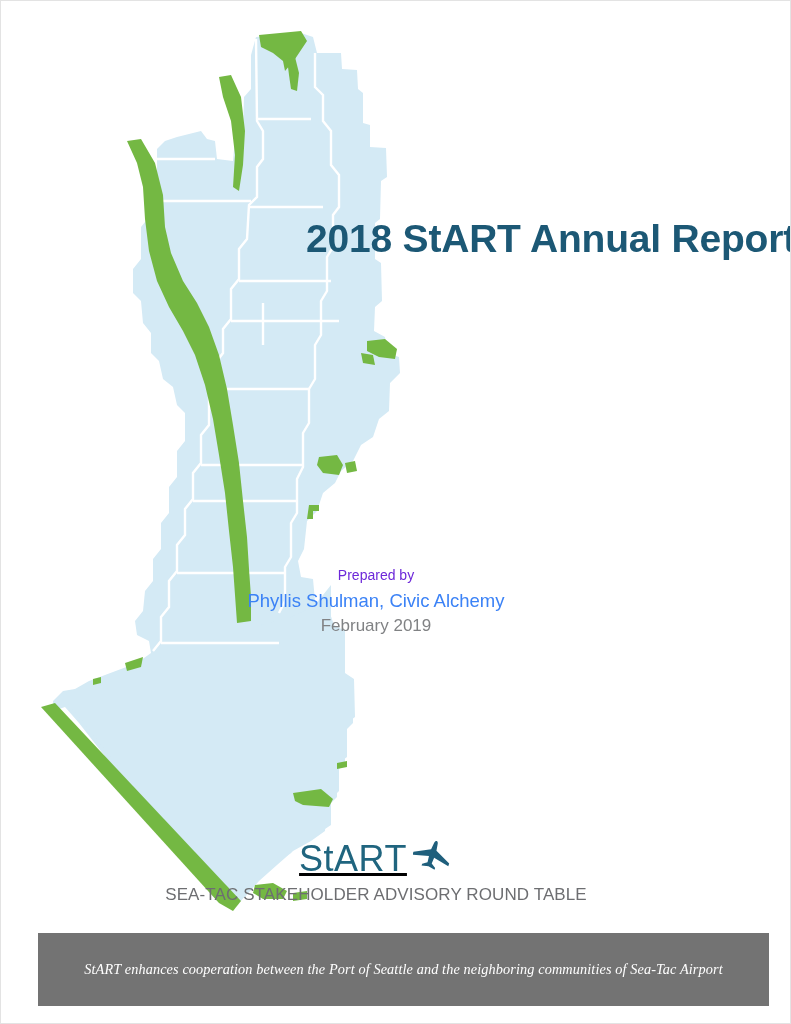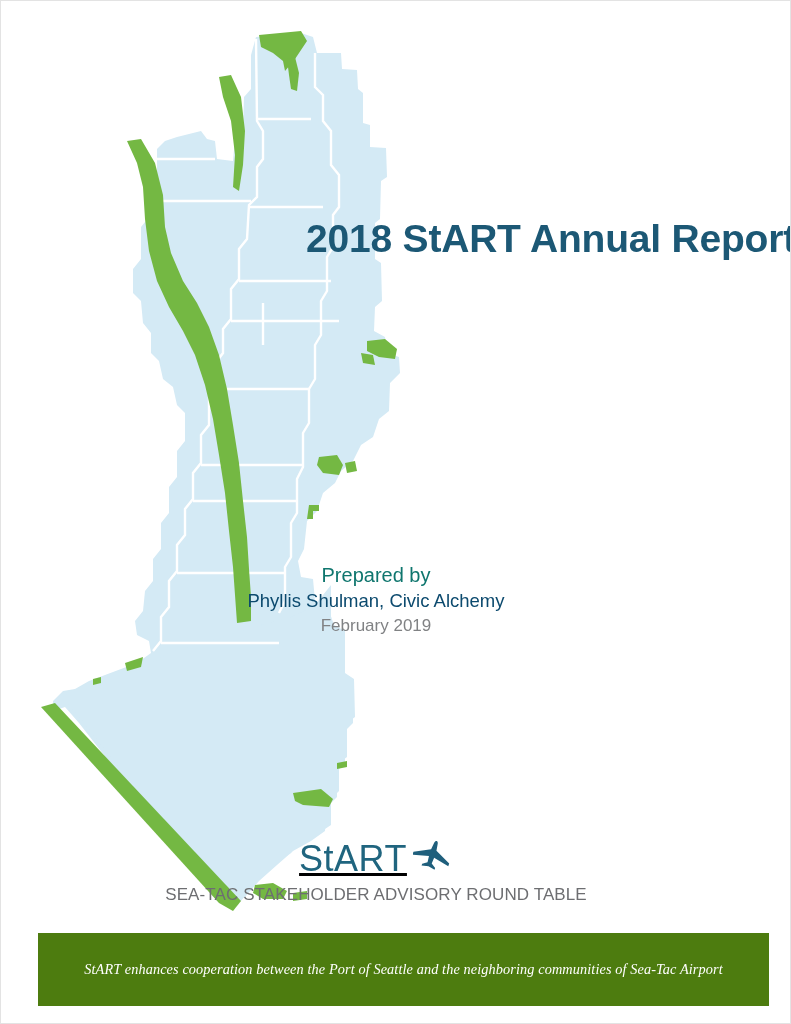--- a/index.html
+++ b/index.html
@@ -58,28 +58,28 @@
     padding-right: 25px;
     box-sizing: border-box;
     text-align: center;
   }
   .byline-inner {
     display: inline-block;
     text-align: center;
     width: 500px;
   }
   .prepared-by {
-    font-size: 20px;
-    color: #0f766e;
+    font-size: 14px;
+    color: #6d28d9;
     line-height: 26px;
     white-space: nowrap;
   }
   .author-line {
     font-size: 18.5px;
-    color: #0c4a6e;
+    color: #3b82f6;
     line-height: 26px;
     white-space: nowrap;
   }
   .report-date {
     font-size: 17px;
     color: #808284;
     line-height: 24px;
     white-space: nowrap;
   }
 
@@ -128,21 +128,21 @@
     font-family: "Liberation Sans", sans-serif;
   }
 
   
   .footer-banner {
     position: absolute;
     left: 37px;
     top: 932px;
     width: 731px;
     height: 73px;
-    background: #4d7c0f;
+    background: #737373;
     display: flex;
     align-items: center;
     justify-content: center;
   }
   .footer-text {
     color: #ffffff;
     font-size: 14.3px;
     font-style: italic;
     font-family: "Liberation Serif", serif;
     letter-spacing: 0.1px;

